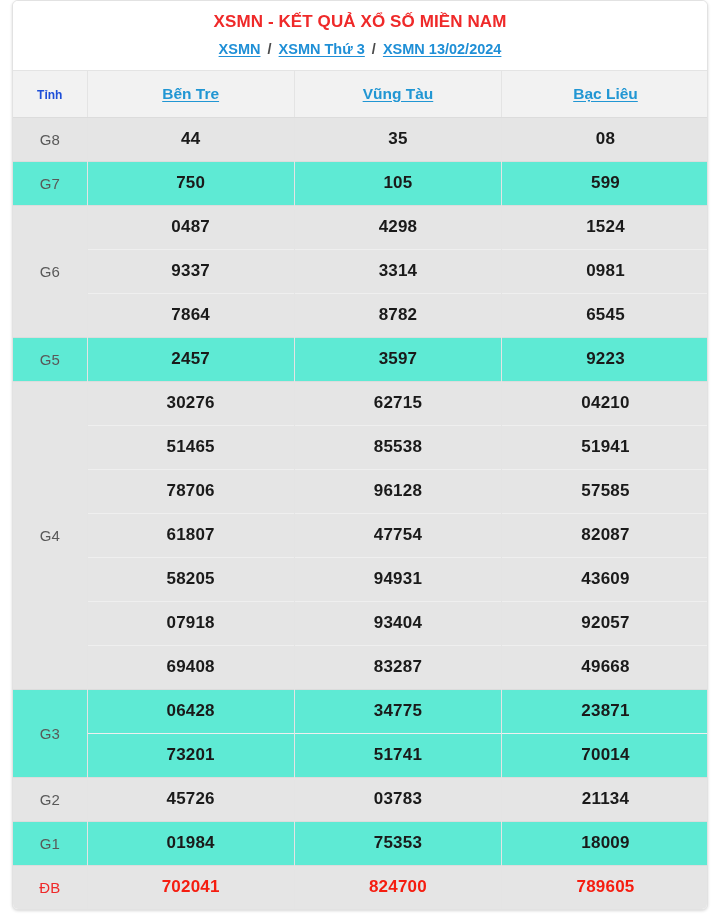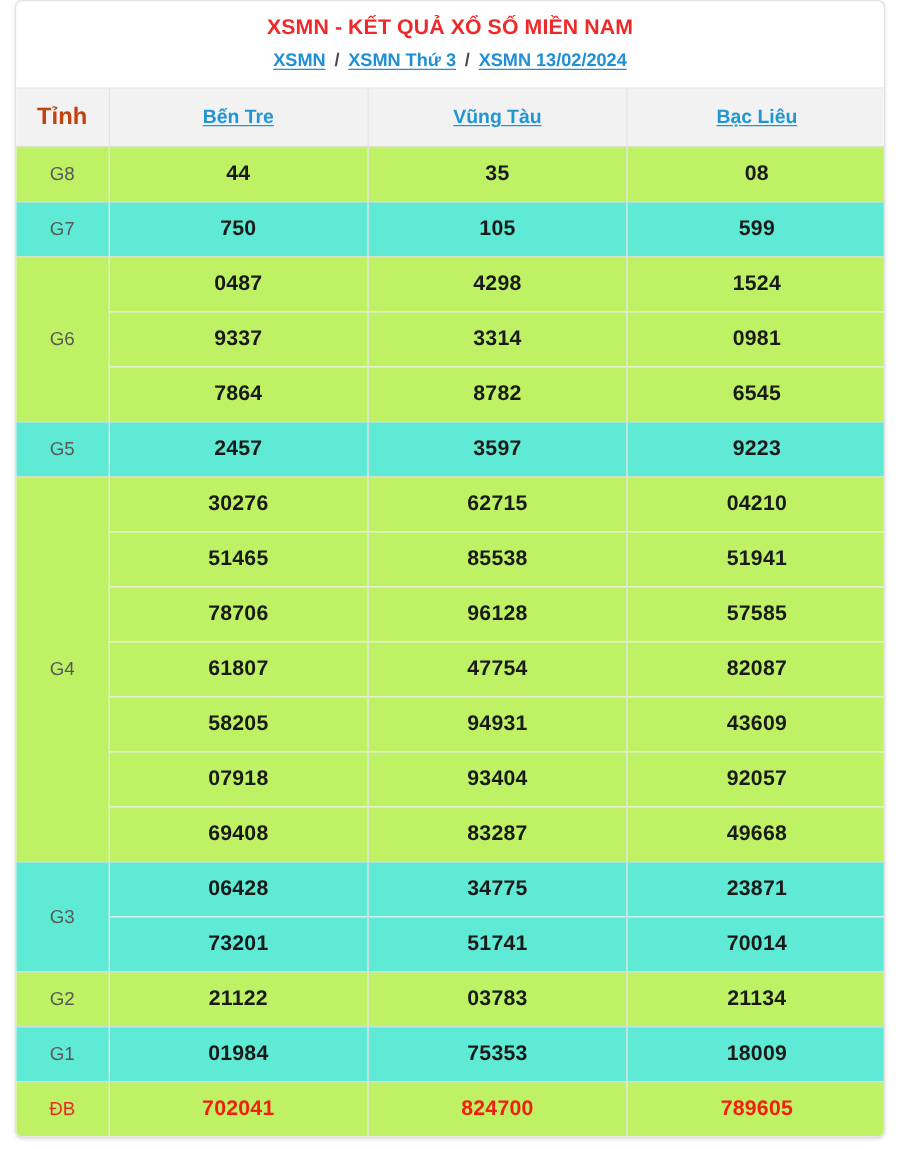--- a/index.html
+++ b/index.html
@@ -82,22 +82,22 @@
   }
   table.results th:last-child,
   table.results td:last-child { border-right: none; }
 
   tr.head-row th {
     height: 46px;
     background: #f2f2f2;
     border-bottom: 1px solid #dcdcdc;
   }
   .th-tinh {
-    color: #c2410c;
-    font-size: 19px;
+    color: #1d4ed8;
+    font-size: 12px;
     font-weight: 700;
   }
   .prov-link {
     color: #2196d3;
     font-size: 15.5px;
     font-weight: 700;
     text-decoration: underline;
     text-underline-offset: 2px;
   }
 
@@ -114,21 +114,21 @@
     font-weight: 400;
   }
   td.num {
     color: #1a1a1a;
     font-size: 17px;
     font-weight: 700;
     letter-spacing: 0.2px;
   }
 
   tr.shade td { background: #5eead4; }
-  tr.plain td { background: #bef264; }
+  tr.plain td { background: #e5e5e5; }
 
   td.db-label { color: #ef2929; font-size: 15px; font-weight: 400; }
   td.db-num   { color: #f51d10; font-size: 17px; font-weight: 700; }
 </style>
 </head>
 <body>
 
 <div id="page">
 
   <div class="result-card">
@@ -244,21 +244,21 @@
             <td class="num">34775</td>
             <td class="num">23871</td>
           </tr>
           <tr class="prize-row shade inner-row">
             <td class="num">73201</td>
             <td class="num">51741</td>
             <td class="num">70014</td>
           </tr>
           <tr class="prize-row plain block-start">
             <td class="label" rowspan="1">G2</td>
-            <td class="num">21122</td>
+            <td class="num">45726</td>
             <td class="num">03783</td>
             <td class="num">21134</td>
           </tr>
           <tr class="prize-row shade block-start">
             <td class="label" rowspan="1">G1</td>
             <td class="num">01984</td>
             <td class="num">75353</td>
             <td class="num">18009</td>
           </tr>
           <tr class="prize-row plain block-start">

